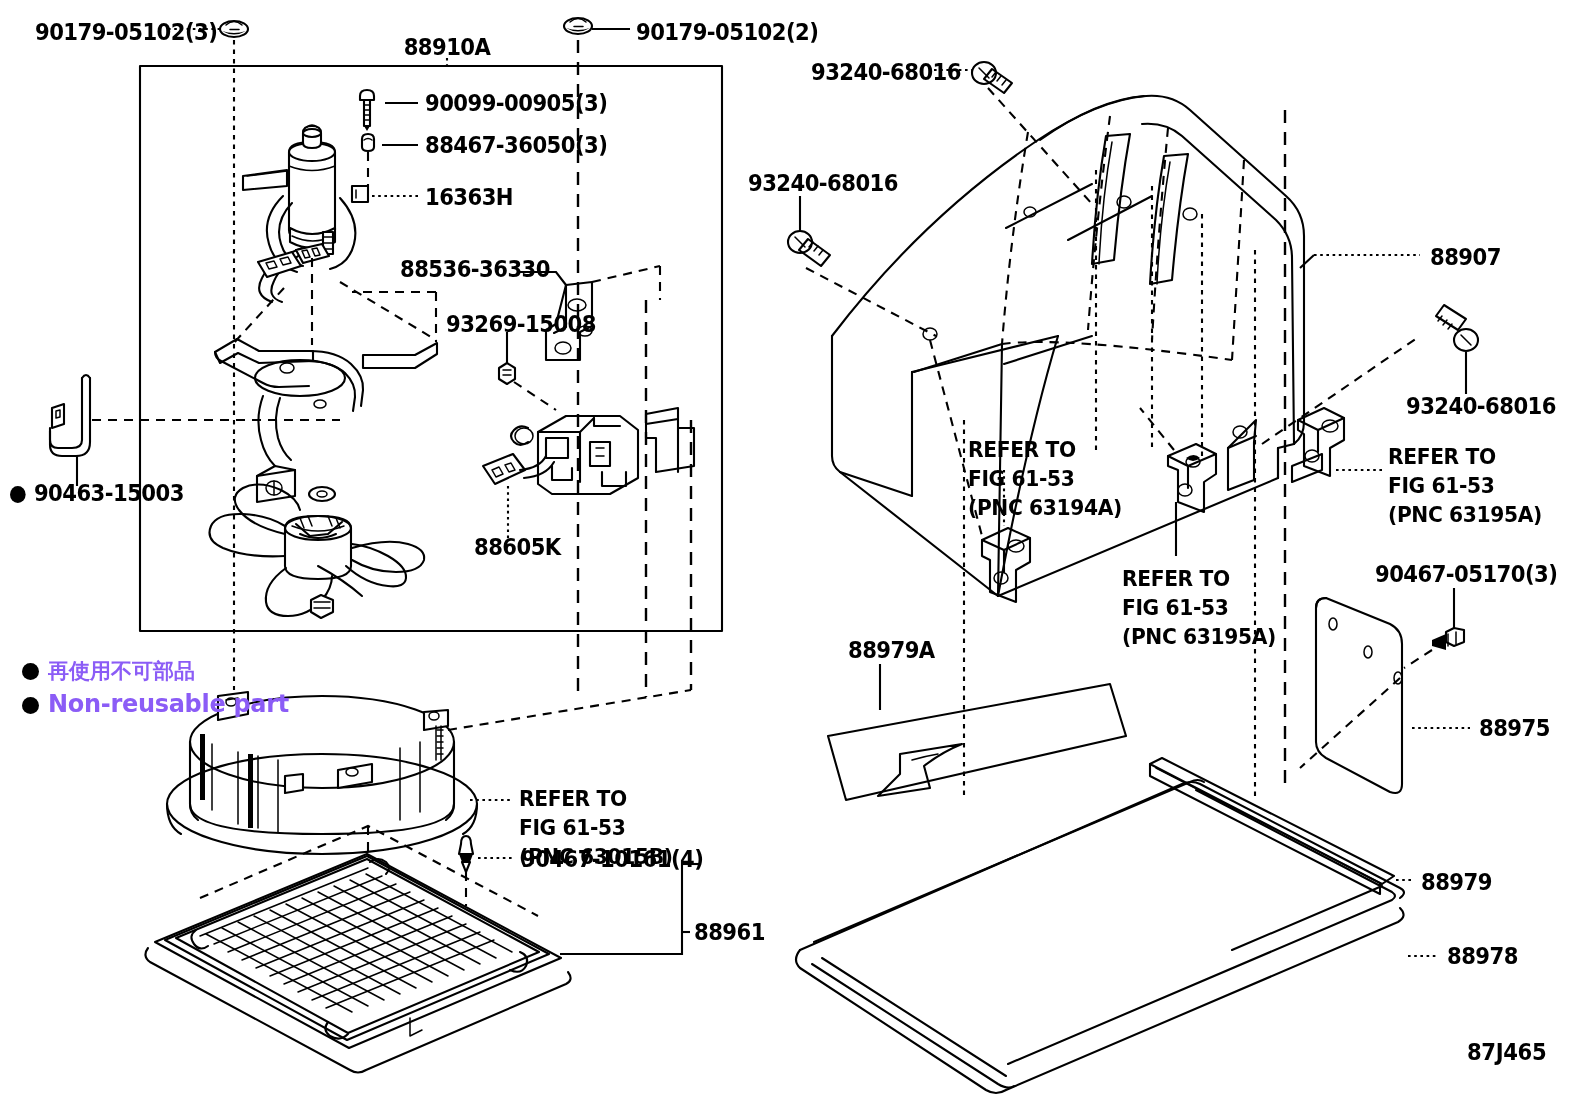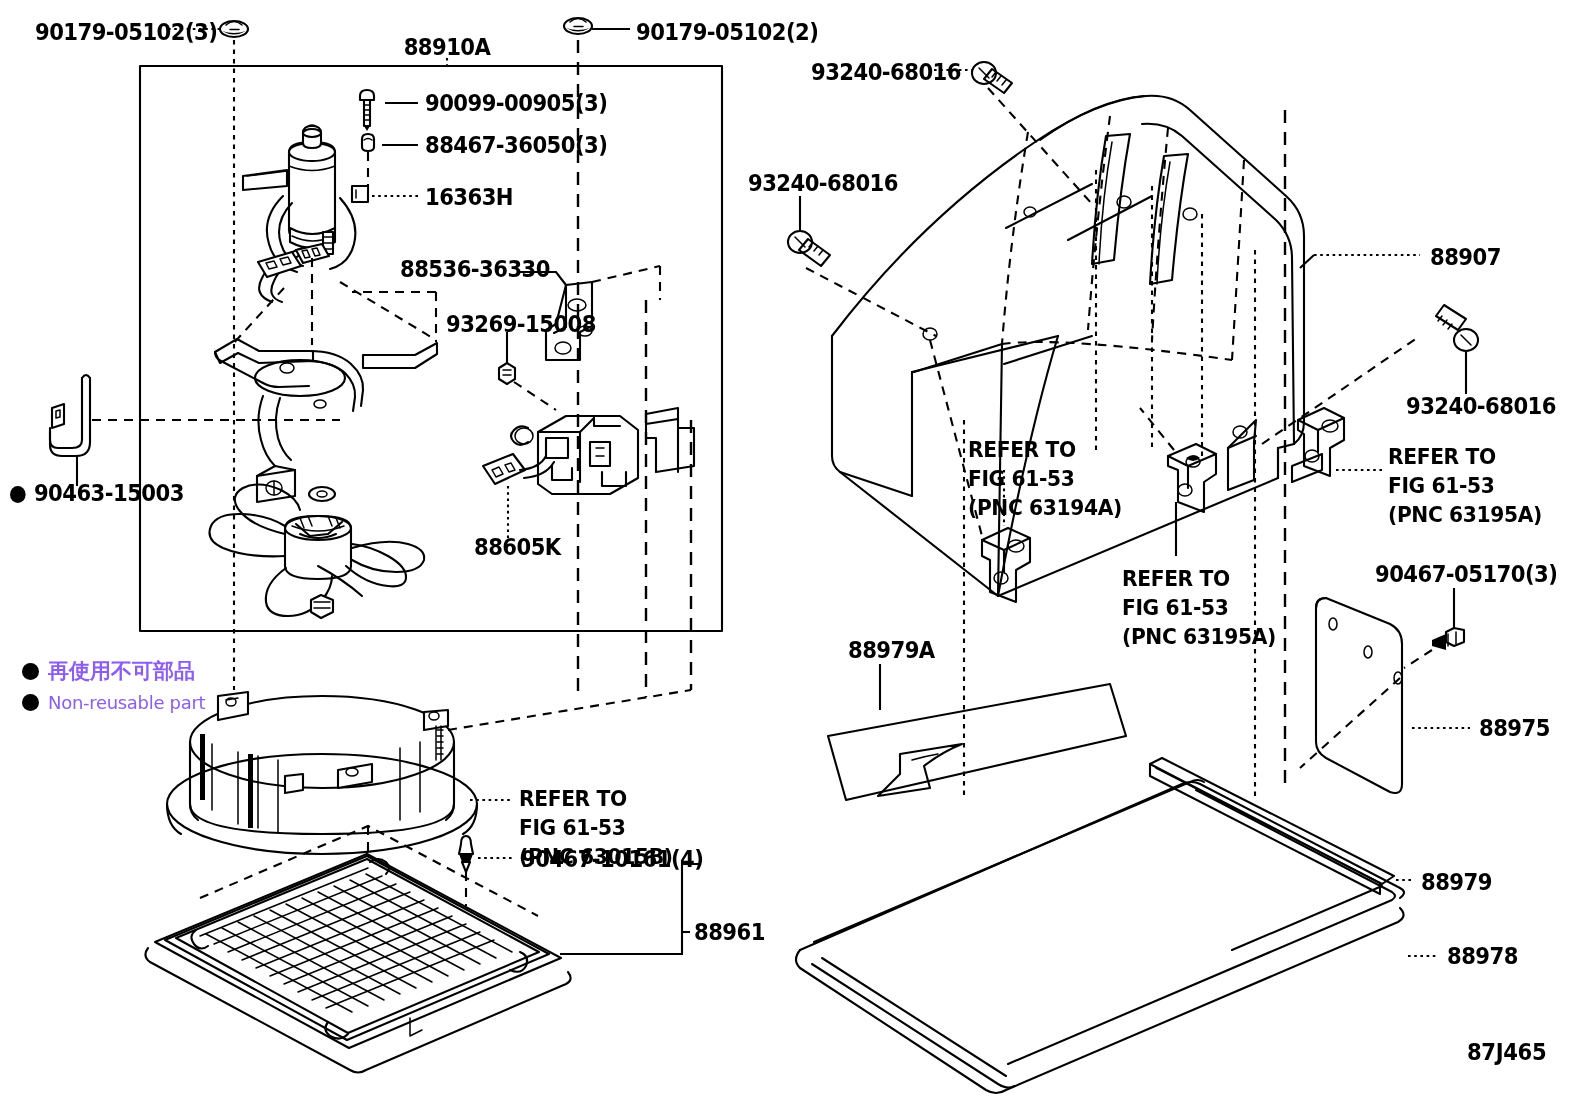--- a/index.html
+++ b/index.html
@@ -53,22 +53,22 @@
     font-family: "DejaVu Sans", "Liberation Sans", sans-serif;
     font-size: 20px;
     white-space: nowrap;
   }
   .legend .jp {
     font-family: "DejaVu Sans", "Liberation Sans", sans-serif;
     font-weight: bold;
     font-size: 21px;
   }
   .legend .en {
-    font-weight: normal;
-    font-size: 18px;
+    font-weight: bold;
+    font-size: 24px;
     letter-spacing: -0.3px;
   }
   .bullet {
     display: inline-block;
     width: 17px;
     height: 17px;
     border-radius: 50%;
     background: #000;
     vertical-align: -2px;
     margin-right: 9px;

